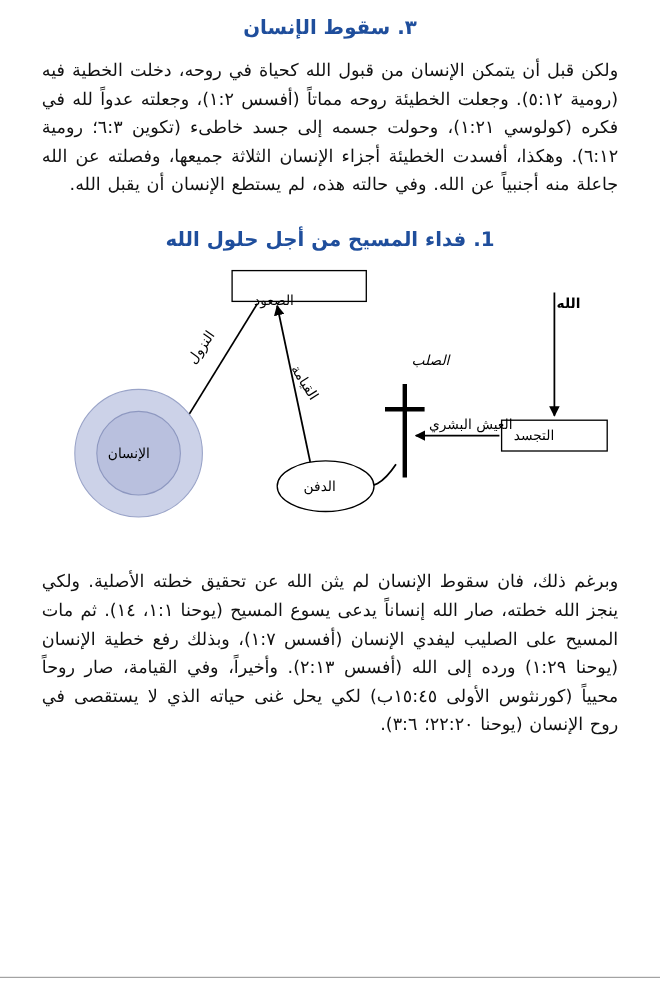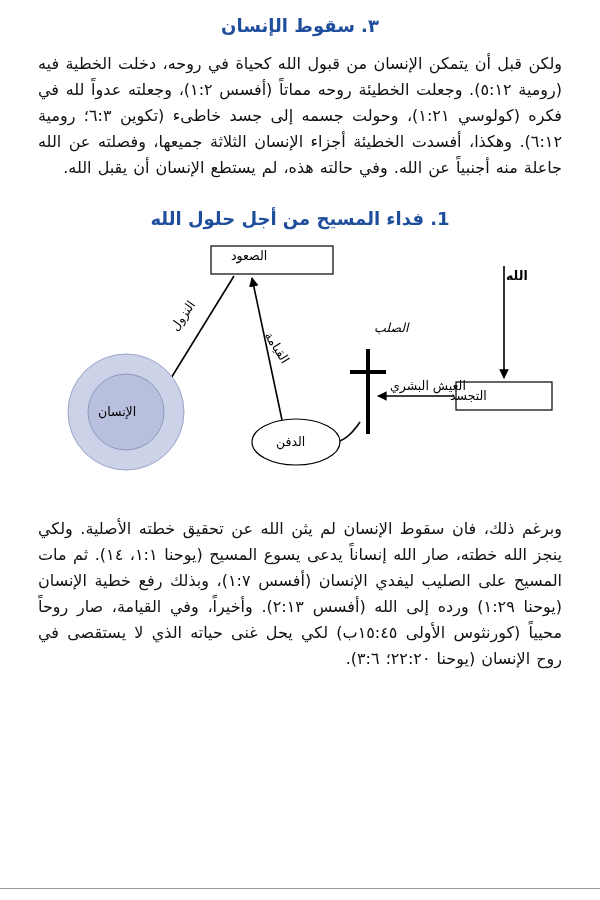--- a/index.html
+++ b/index.html
@@ -124,25 +124,25 @@
       <ellipse cx="258" cy="198" rx="44" ry="23" fill="#ffffff" stroke="#000000" stroke-width="1.2"></ellipse>
 
       <line x1="244" y1="176" x2="214" y2="34" stroke="#000000" stroke-width="1.6" marker-end="url(#arrow)"></line>
 
       <line x1="196" y1="32" x2="122" y2="152" stroke="#000000" stroke-width="1.6" marker-end="url(#arrow)"></line>
 
       <circle cx="88" cy="168" r="58" fill="#ccd2e8" stroke="#9aa4c8" stroke-width="1"></circle>
       <circle cx="88" cy="168" r="38" fill="#b9c0de" stroke="#8e98c0" stroke-width="1"></circle>
     </svg>
 
-    <span class="fig-label" style="left:193px; top:4px;">الصعود</span>
+    <span class="fig-label" style="left:193px; top:21px;">الصعود</span>
 
     <span class="fig-label bold" style="left:468px; top:0px;margin-top:24px;">الله</span>
 
-    <span class="fig-label" style="left:412px; top:144px;text-align:center;">التجسد</span>
+    <span class="fig-label" style="left:429px; top:144px;text-align:center;">التجسد</span>
 
     <span class="fig-label" style="left:352px; top:134px; text-align:right; line-height:1.25;">العيش البشري</span>
 
     <span class="fig-label" style="left:336px; top:76px;font-style:italic;">الصلب</span>
 
     <span class="fig-label" style="left:238px; top:190px;">الدفن</span>
 
     <span class="fig-label" style="left:60px; top:160px;">الإنسان</span>
 
     <span class="fig-label rot-left" style="left:128px; top:64px;">النزول</span>

